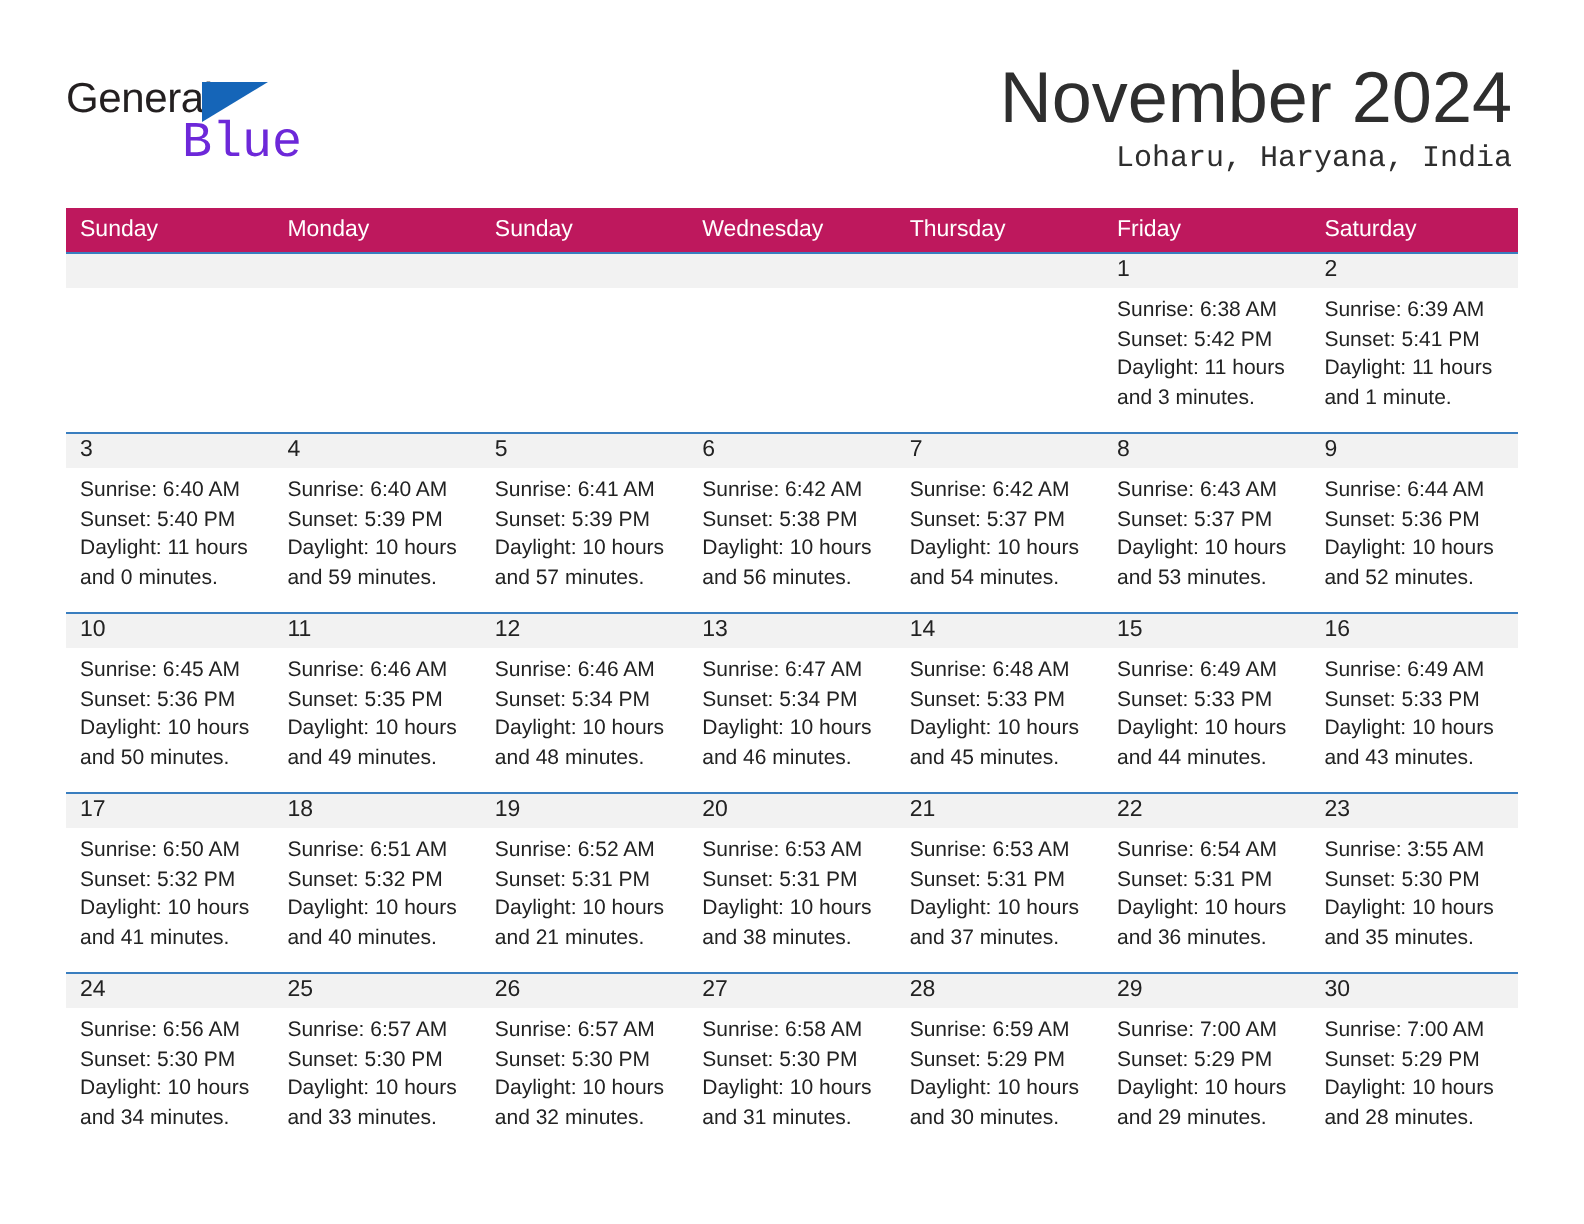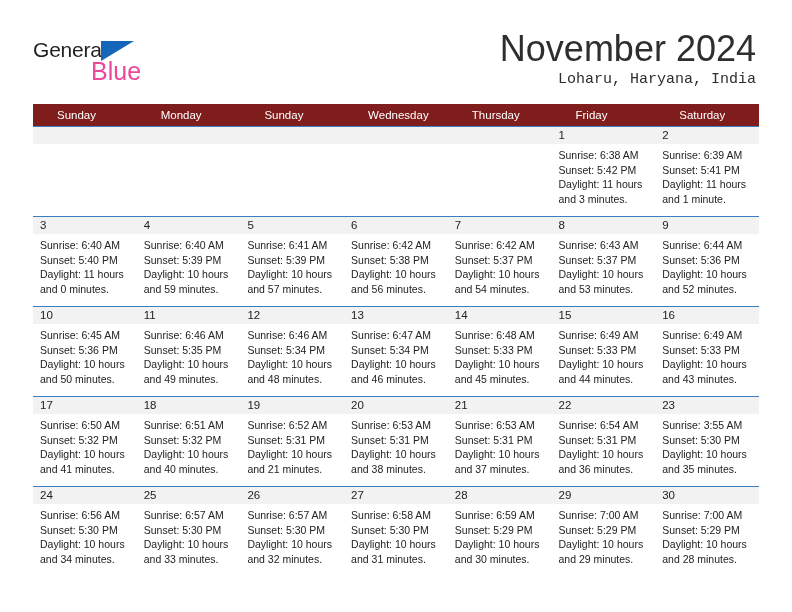--- a/index.html
+++ b/index.html
@@ -55,22 +55,22 @@
     height: 0;
     border-left: 33px solid #1565b8;
     border-bottom: 20px solid transparent;
   }
   .logo-blue {
     position: absolute;
     left: 58px;
     top: 22px;
     font-size: 25px;
     line-height: 27px;
-    color: #ec4899;
-    font-family: Liberation Sans, sans-serif;
+    color: #6d28d9;
+    font-family: Liberation Mono, monospace;
   }
 
   .title-block {
     position: absolute;
     right: 36px;
     top: 32px;
     text-align: right;
   }
   .cal-title {
     font-size: 36px;
@@ -94,26 +94,26 @@
     position: absolute;
     left: 33px;
     top: 104px;
     width: 726px;
     border-collapse: collapse;
     table-layout: fixed;
   }
   .calendar col { width: 103.71px; }
 
   thead th {
-    background: #7f1d1d;
+    background: #be185d;
     color: #ffffff;
     font-size: 11.5px;
     font-weight: normal;
     text-align: left;
-    padding: 5px 0 5px 24px;
+    padding: 5px 0 5px 7px;
     height: 11px;
     vertical-align: middle;
     border: none;
   }
 
   tbody td {
     vertical-align: top;
     padding: 0;
     height: 90px;
     border: none;

